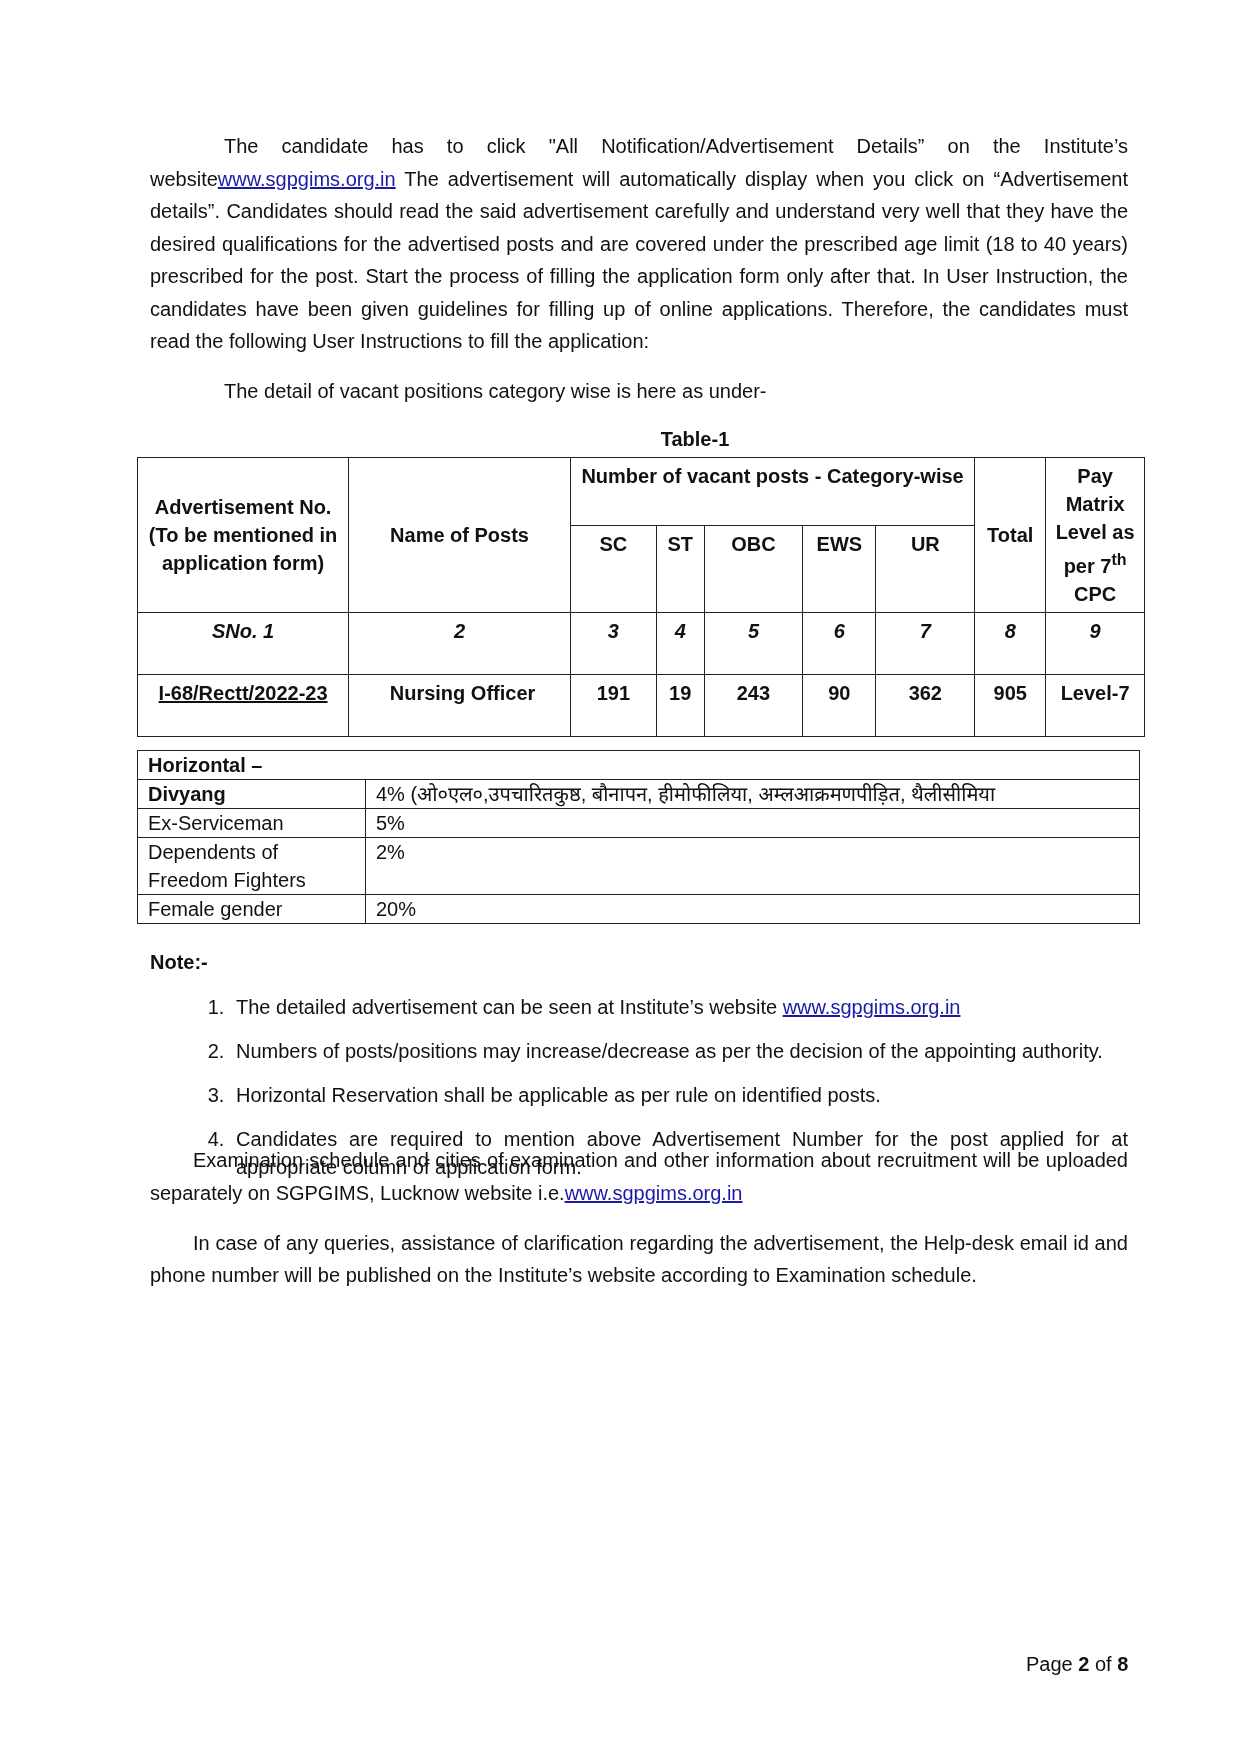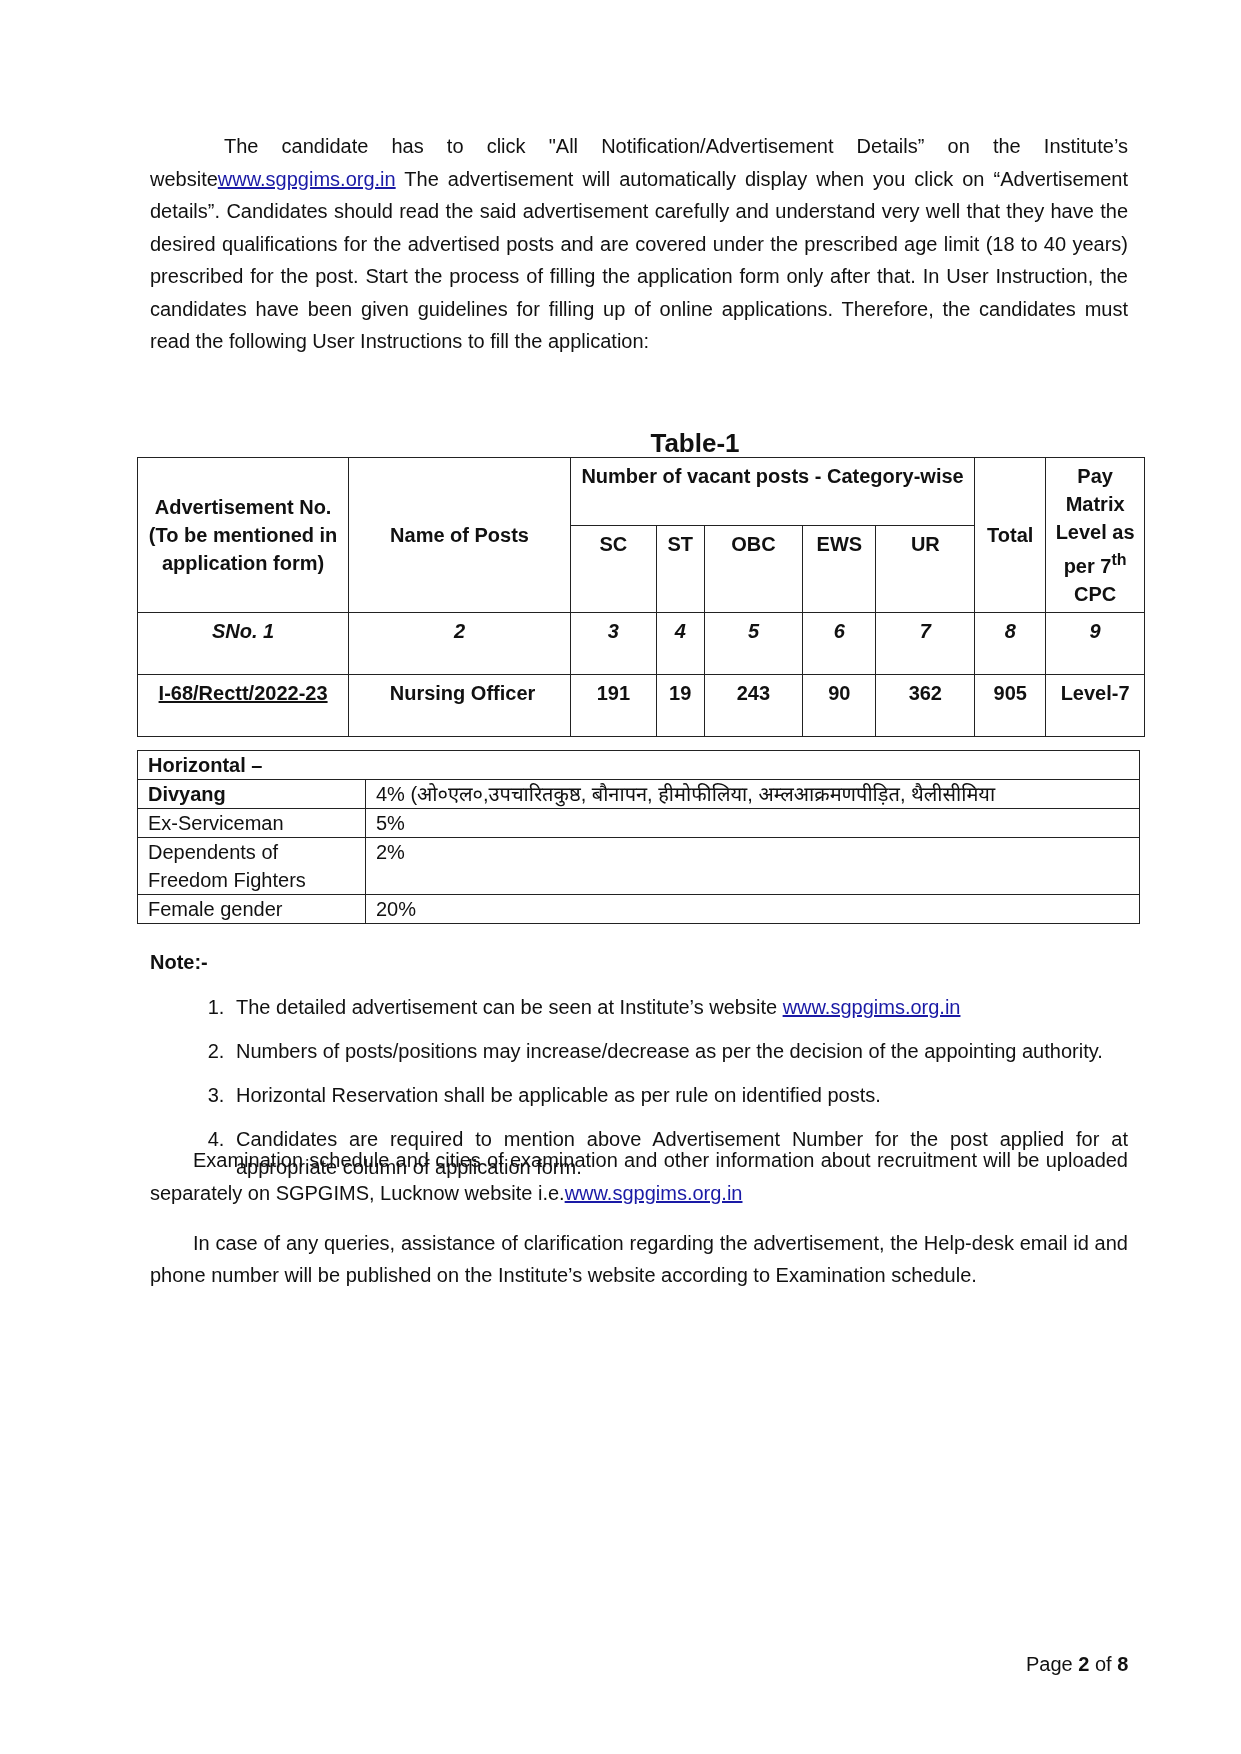--- a/index.html
+++ b/index.html
@@ -10,21 +10,21 @@
   .page { position: absolute; left: 0; top: 13px; width: 1241px; height: 1754px; }
   .para {
     position: absolute; left: 150px; width: 978px;
     font-size: 20px; line-height: 32.5px; text-align: justify;
     text-align-last: left;
   }
   .para.p1 { top: 117px; }
   .indent { display: inline-block; width: 74px; }
   a.link { color: #1a1aa6; text-decoration: underline; }
   .para.p2 { top: 362px; }
-  .caption-inner { position: absolute; top: 415px; left: 600px; width: 190px; text-align: center; font-weight: bold; font-size: 26px; }
+  .caption-inner { position: absolute; top: 415px; left: 600px; width: 190px; text-align: center; font-weight: bold; font-size: 20px; }
   table { border-collapse: collapse; position: absolute; }
   table.t1 { left: 137px; top: 444px; width: 1008px; }
   table.t1 td, table.t1 th {
     border: 1.5px solid #222; font-size: 20px; font-weight: bold;
     text-align: center; vertical-align: top; padding: 4px 4px; line-height: 28px;
   }
   table.t1 th.mid { vertical-align: middle; }
   table.t1 tr.hdr1 { height: 62px; }
   table.t1 tr.hdr2 { height: 78px; }
   table.t1 tr.nums { height: 62px; }
@@ -54,20 +54,23 @@
 </style>
 </head>
 <body>
 
 <div class="page">
 
   <div class="para p1">
     <span class="indent"></span><span>The candidate has to click "All Notification/Advertisement Details” on the Institute’s website</span><a class="link">www.sgpgims.org.in</a><span> The advertisement will automatically display when you click on “Advertisement details”. Candidates should read the said advertisement carefully and understand very well that they have the desired qualifications for the advertised posts and are covered under the prescribed age limit (18 to 40 years) prescribed for the post. Start the process of filling the application form only after that. In User Instruction, the candidates have been given guidelines for filling up of online applications. Therefore, the candidates must read the following User Instructions to fill the application:</span>
   </div>
 
+  <div class="para p2">
+    <span class="indent"></span><span>The detail of vacant positions category wise is here as under-</span>
+  </div>
 
   <div class="caption-inner">Table-1</div>
 
   <table class="t1">
     <tbody>
         <tr class="hdr1">
       <th class="mid" rowspan="2" style="width:190px">Advertisement No. (To be mentioned in application form)</th>
       <th class="mid" rowspan="2" style="width:200px">Name of Posts</th>
       <th colspan="5">Number of vacant posts - Category-wise</th>
       <th class="mid" rowspan="2" style="width:58px">Total</th>

